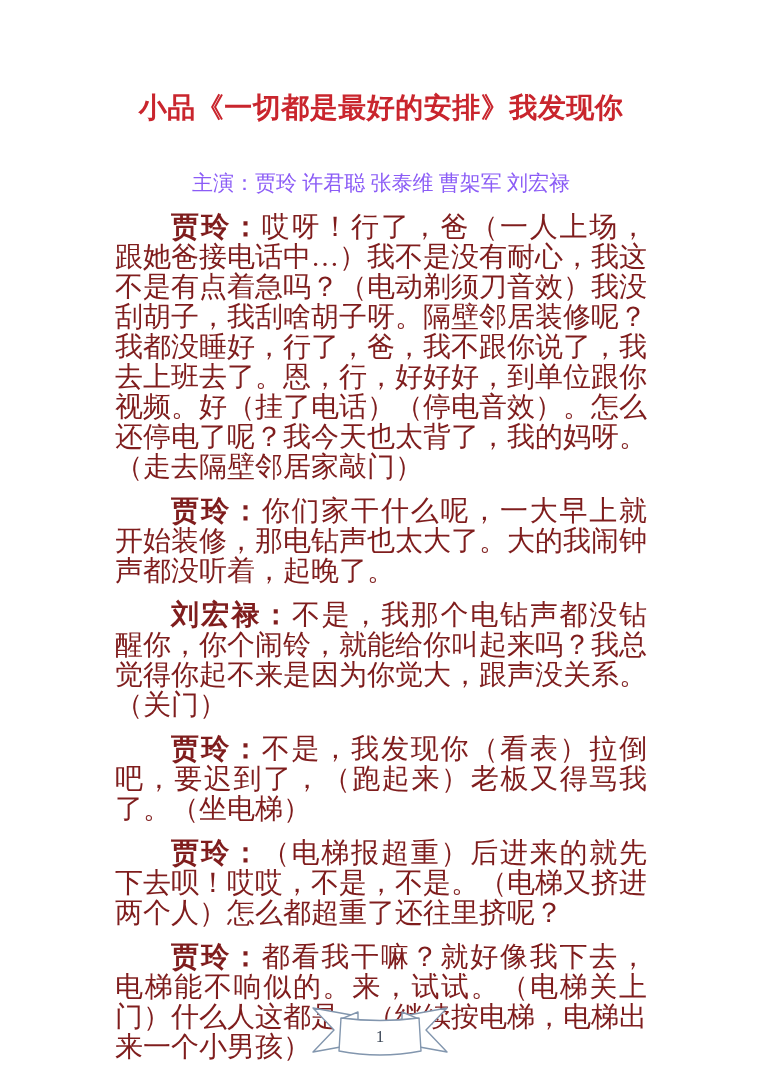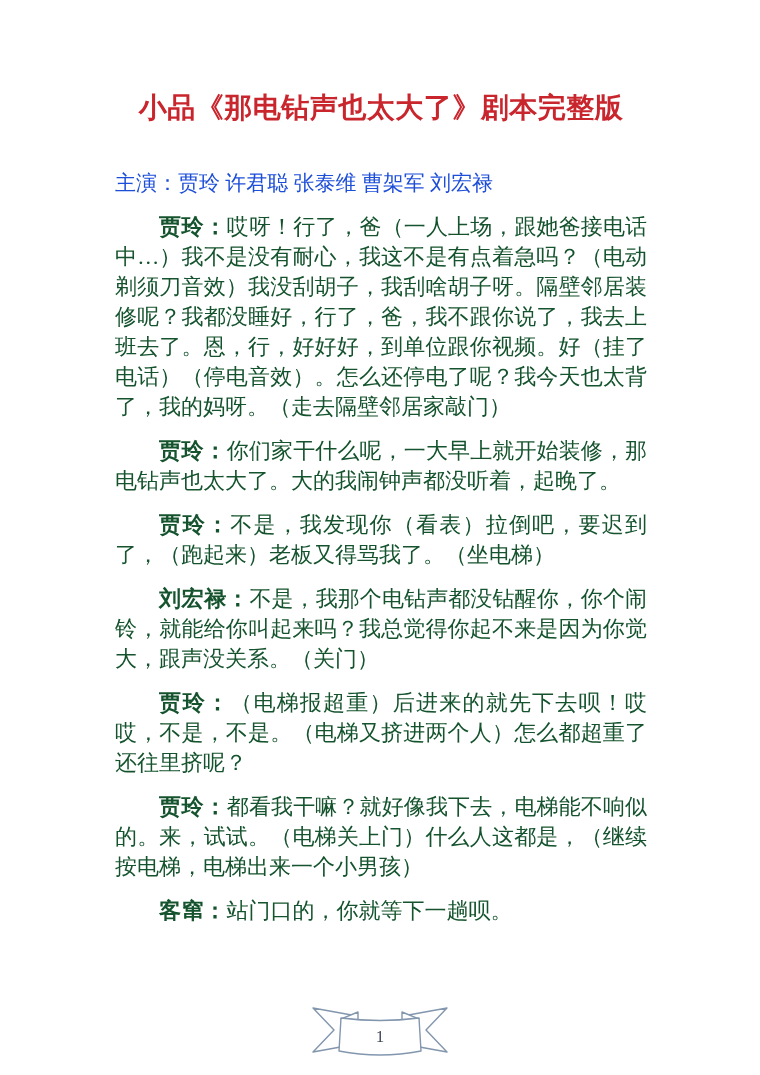--- a/index.html
+++ b/index.html
@@ -22,30 +22,31 @@
     line-height: 36px;
     font-weight: 700;
     text-align: center;
     letter-spacing: 0.5px;
     color: #c9252d;
   }
   .cast-line {
     margin-top: 42px;
     font-size: 21px;
     line-height: 30px;
-    color: #1d4ed8;
+    text-align: center;
+    color: #8b5cf6;
   }
   .script-body { margin-top: 0; }
   .para {
     margin: 14px 0 0 0;
-    font-size: 22px;
+    font-size: 28px;
     line-height: 30px;
     text-align: justify;
     text-indent: 2em;
-    color: #14532d;
+    color: #7f1d1d;
   }
   .para .speaker {
     font-weight: 700;
     font-family: "Liberation Sans", "DejaVu Sans", sans-serif;
     letter-spacing: 0.5px;
   }
   .footer-ribbon {
     position: absolute;
     left: 50%;
     bottom: 13px;
@@ -56,40 +57,40 @@
     font-family: "Liberation Serif", "DejaVu Serif", serif;
     font-size: 17px;
     fill: #3f4a59;
   }
 </style>
 </head>
 <body>
 
 <div class="page">
   <div class="content">
-    <h1 class="doc-title" style="color: rgb(201, 37, 45);">小品《那电钻声也太大了》剧本完整版</h1>
+    <h1 class="doc-title" style="color: rgb(201, 37, 45);">小品《一切都是最好的安排》我发现你</h1>
 
     <div class="cast-line">主演：贾玲 许君聪 张泰维 曹架军 刘宏禄</div>
 
     <main class="script-body">
   <p class="para">
     <span class="speaker">贾玲：</span><span class="line-text">哎呀！行了，爸（一人上场，跟她爸接电话中…）我不是没有耐心，我这不是有点着急吗？（电动剃须刀音效）我没刮胡子，我刮啥胡子呀。隔壁邻居装修呢？我都没睡好，行了，爸，我不跟你说了，我去上班去了。恩，行，好好好，到单位跟你视频。好（挂了电话）（停电音效）。怎么还停电了呢？我今天也太背了，我的妈呀。（走去隔壁邻居家敲门）</span>
   </p>
 
 
   <p class="para">
     <span class="speaker">贾玲：</span><span class="line-text">你们家干什么呢，一大早上就开始装修，那电钻声也太大了。大的我闹钟声都没听着，起晚了。</span>
   </p>
 
   <p class="para">
-    <span class="speaker">贾玲：</span><span class="line-text">不是，我发现你（看表）拉倒吧，要迟到了，（跑起来）老板又得骂我了。（坐电梯）</span>
+    <span class="speaker">刘宏禄：</span><span class="line-text">不是，我那个电钻声都没钻醒你，你个闹铃，就能给你叫起来吗？我总觉得你起不来是因为你觉大，跟声没关系。（关门）</span>
   </p>
 
   <p class="para">
-    <span class="speaker">刘宏禄：</span><span class="line-text">不是，我那个电钻声都没钻醒你，你个闹铃，就能给你叫起来吗？我总觉得你起不来是因为你觉大，跟声没关系。（关门）</span>
+    <span class="speaker">贾玲：</span><span class="line-text">不是，我发现你（看表）拉倒吧，要迟到了，（跑起来）老板又得骂我了。（坐电梯）</span>
   </p>
 
 
   <p class="para">
     <span class="speaker">贾玲：</span><span class="line-text">（电梯报超重）后进来的就先下去呗！哎哎，不是，不是。（电梯又挤进两个人）怎么都超重了还往里挤呢？</span>
   </p>
 
   <p class="para">
     <span class="speaker">贾玲：</span><span class="line-text">都看我干嘛？就好像我下去，电梯能不响似的。来，试试。（电梯关上门）什么人这都是，（继续按电梯，电梯出来一个小男孩）</span>
   </p>

